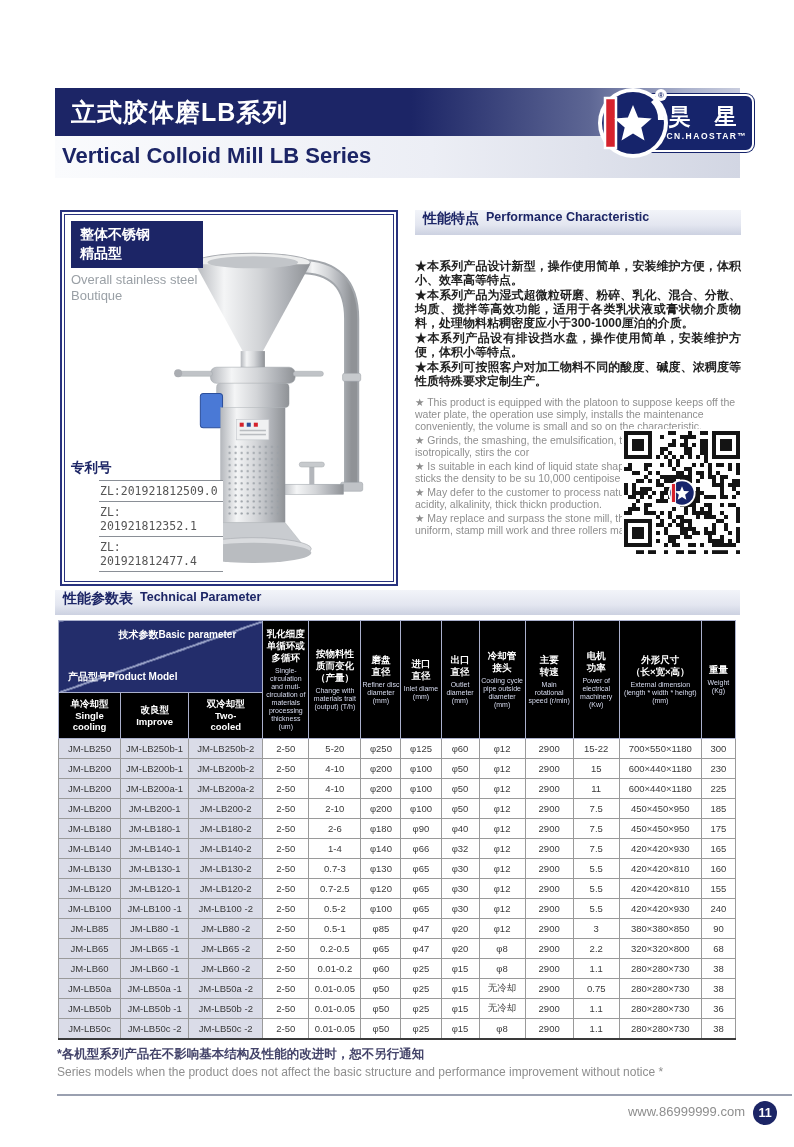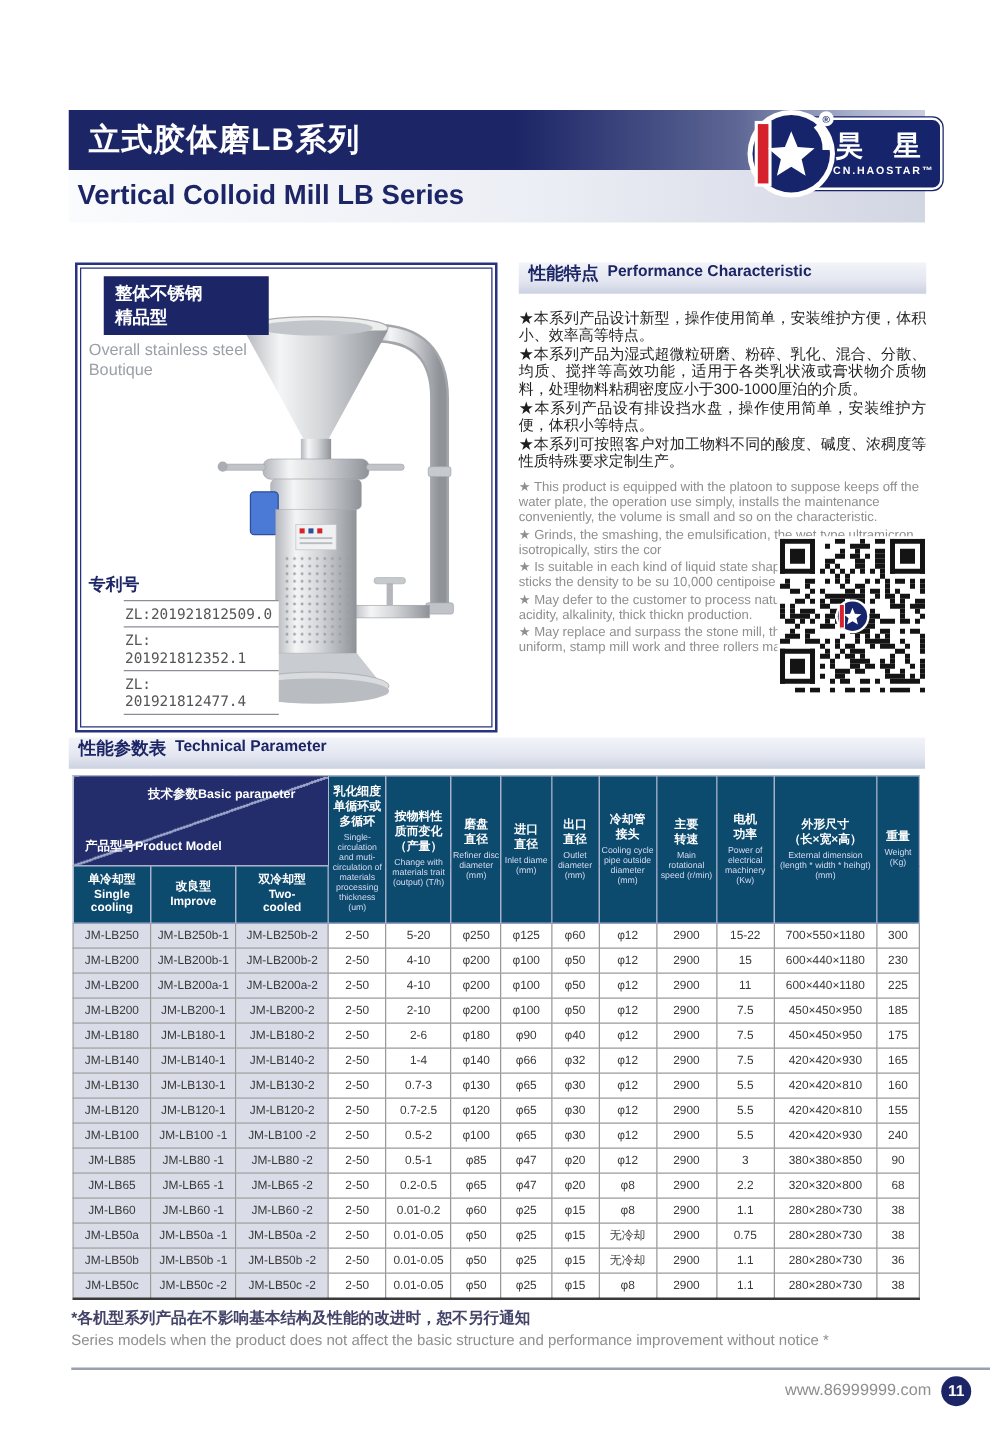--- a/index.html
+++ b/index.html
@@ -19,51 +19,51 @@
   .logo-emblem { position:absolute; left:0; top:2px; width:74px; height:74px; z-index:2; }
   .logo-text { position:absolute; left:38px; top:10px; width:120px; height:58px; background:#16246b;
     border:2px solid #fff; box-shadow:0 0 0 1px #16246b; border-radius:8px; z-index:1;
     display:flex; flex-direction:column; justify-content:center; align-items:center; padding-left:26px; }
   .logo-zh { color:#fff; font-weight:bold; font-size:22px; letter-spacing:9px; line-height:1; margin-bottom:3px; white-space:nowrap; }
   .logo-en { color:#fff; font-weight:bold; font-size:8.5px; letter-spacing:1.5px; white-space:nowrap; }
 
   
   .panel { position:absolute; left:60px; top:210px; width:338px; height:376px; border:2px solid #29327e; background:#fff; }
   .panel::after { content:""; position:absolute; inset:2px; border:1px solid #29327e; pointer-events:none; }
-  .badge { position:absolute; left:21px; top:9px; width:132px; background:#1c2566; color:#fff;
+  .badge { position:absolute; left:9px; top:9px; width:132px; background:#1c2566; color:#fff;
     font-size:14px; font-weight:bold; line-height:1.35; padding:4px 0 5px 9px; z-index:3; }
   .panel-sub { position:absolute; left:9px; top:60px; color:#9aa0a6; font-size:13px; line-height:1.25; z-index:3; }
   .machine { position:absolute; right:2px; top:14px; width:236px; height:348px; z-index:1; }
   .patent { position:absolute; left:9px; bottom:12px; width:152px; z-index:3; }
   .patent-label { color:#1c2566; font-weight:bold; font-size:13.5px; margin-bottom:3px; }
   .patent-row { font-family:"DejaVu Sans Mono", monospace; font-size:11.5px; color:#555;
     border-top:1px solid #8a8f96; padding:3px 0 3px 1px; background:#fff;margin-left:28px; }
   .patent-row:last-child { border-bottom:1px solid #8a8f96; }
 
   
   .sec-bar { position:absolute; height:25px; background:linear-gradient(180deg,#f2f4f9 0%,#e3e6f0 60%,#ccd1e1 100%);
     display:flex; padding-left:8px; }
   .sec-zh { color:#1c2566; font-weight:bold; font-size:14px; margin-right:7px; }
   .sec-en { color:#1c2566; font-weight:bold; font-size:12.5px; }
 
   
   .perf { position:absolute; left:415px; top:210px; width:326px; }
   .perf .sec-bar { position:relative; width:100%; }
-  .bullets-zh { margin-top:12px; }
+  .bullets-zh { margin-top:24px;font-weight:bold; }
   .bullet-zh { font-size:12px; line-height:1.17; color:#1f1f1f; text-align:justify; margin-bottom:1px; }
   .bullets-en { margin-top:9px; }
   .bullet-en { font-size:10.5px; line-height:1.14; color:#8e8e8e; margin-bottom:2px; }
   .qr { position:absolute; left:622px; top:429px; width:120px; height:127px; background:#fff; padding:2px; z-index:5; }
   .qr-emblem { position:absolute; left:46px; top:50px; width:28px; height:28px; z-index:6; }
 
   
   .tech-bar { left:55px; top:590px; width:685px; }
   .tbl-wrap { position:absolute; left:58px; top:620px; }
   table { border-collapse:collapse; table-layout:fixed; width:678px; }
-  th { background:#0c4a6e; color:#fff; border:1px solid #aab0cc; vertical-align:middle; padding:1px; font-weight:normal; }
+  th { background:#000000; color:#fff; border:1px solid #aab0cc; vertical-align:middle; padding:1px; font-weight:normal; }
   .th-zh { font-size:9.5px; font-weight:bold; line-height:1.25; }
   .th-en { font-size:7px; color:#d7dcf0; line-height:1.15; margin-top:3px; }
   th.corner { position:relative; height:72px; background-image:linear-gradient(to bottom right,
       rgba(0,0,0,0) calc(50% - 1px), #9aa3c8 calc(50% - 1px), #9aa3c8 calc(50% + 1px), rgba(0,0,0,0) calc(50% + 1px));
     background-color:#232d6b; }
   .corner-top { position:absolute; top:7px; right:26px; font-size:10px; font-weight:bold; }
   .corner-bottom { position:absolute; bottom:8px; left:9px; font-size:10px; font-weight:bold; }
   tr.sub th { height:46px; }
   td { border:1px solid #9a9a9a; text-align:center; font-size:9.5px; color:#3a3a3a; height:20px;
     padding:0 1px; overflow:hidden; white-space:nowrap; background:#fff; }

